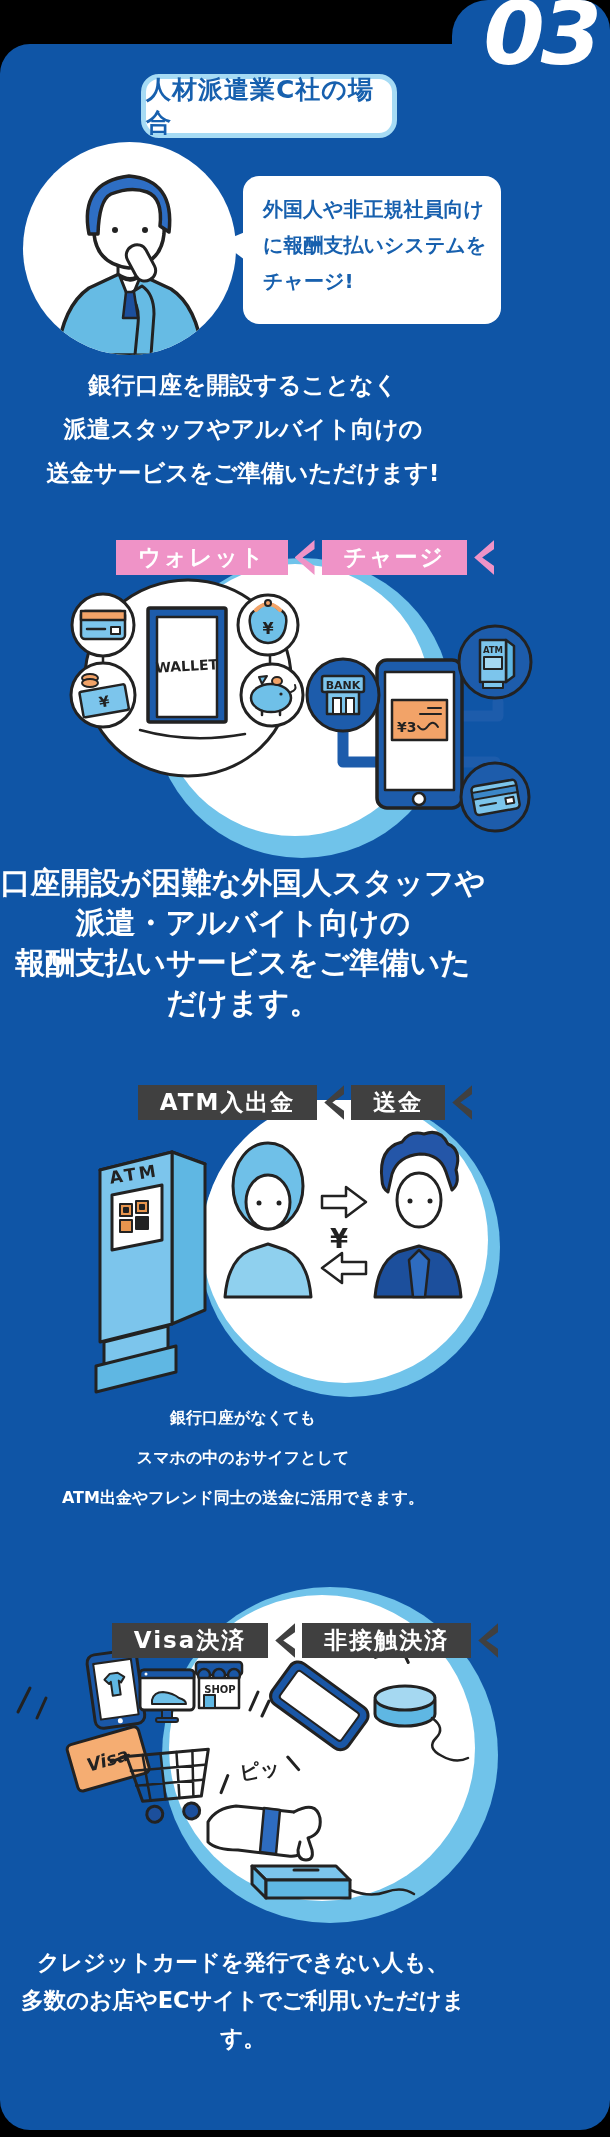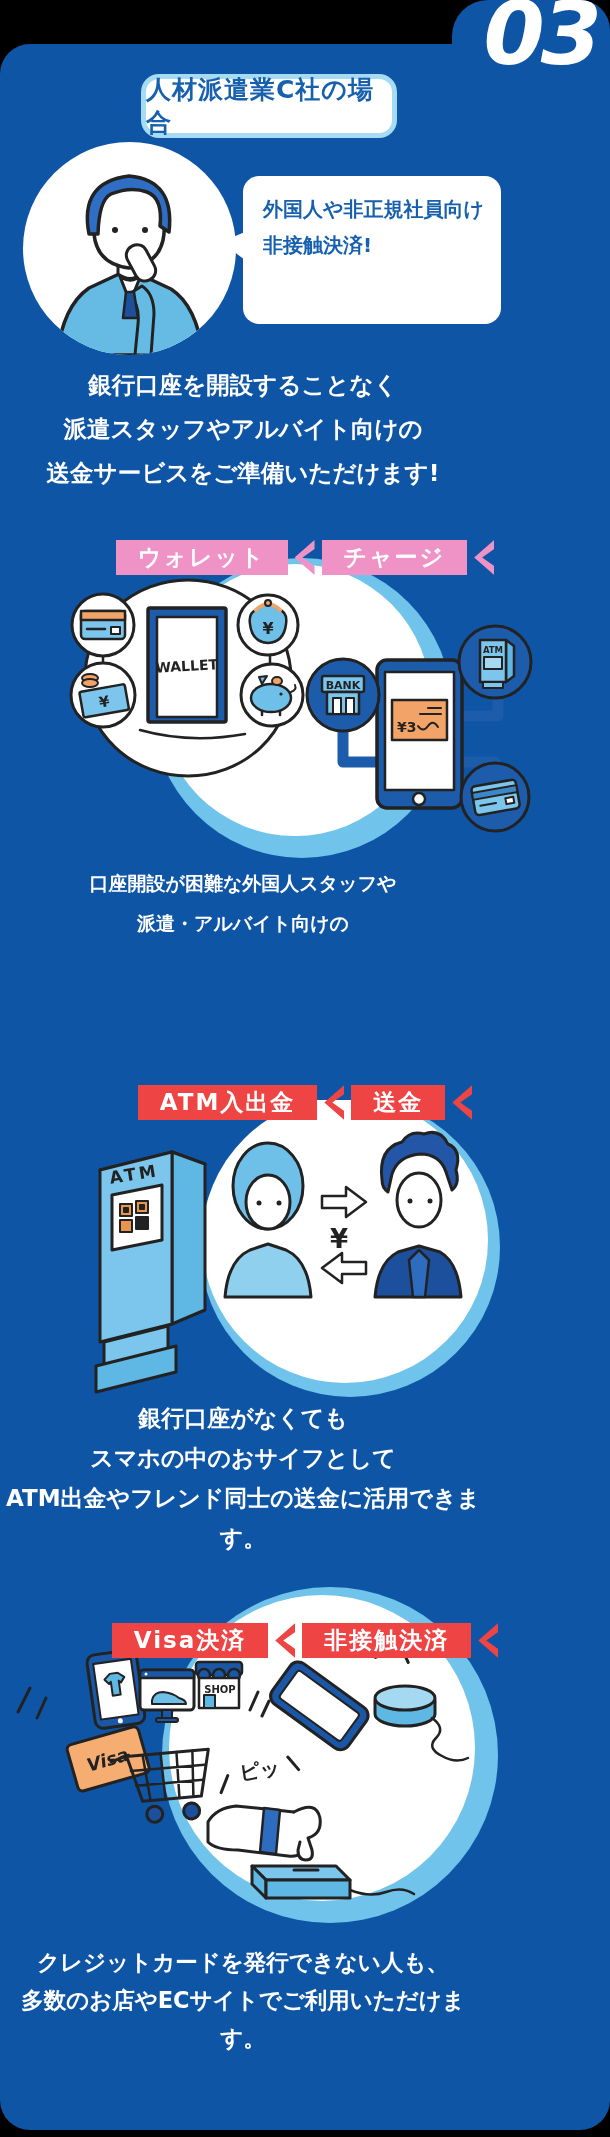--- a/index.html
+++ b/index.html
@@ -18,33 +18,33 @@
   .avatar{position:absolute;left:23px;top:142px;width:213px;height:213px;background:#fff;
         border-radius:50%;overflow:hidden;}
   .bubble{position:absolute;left:243px;top:176px;width:258px;height:148px;background:#fff;
         border-radius:16px;color:#1760ae;font-weight:800;font-size:20px;line-height:36px;
         padding:15px 0 18px 20px;box-sizing:border-box;}
   .bubble::before{content:"";position:absolute;left:-22px;top:56px;width:0;height:0;
         border-top:10px solid transparent;border-bottom:18px solid transparent;
         border-right:24px solid #fff;}
   .block{position:absolute;left:0;width:486px;text-align:center;color:#fff;font-weight:800;}
   #intro{top:363px;font-size:23.5px;line-height:44px;}
-  #desc1{top:863px;font-size:19px;line-height:40px;}
-  #desc2{top:1398px;font-size:23px;line-height:40px;}
+  #desc1{top:863px;font-size:30px;line-height:40px;}
+  #desc2{top:1398px;font-size:16px;line-height:40px;}
   #desc3{top:1943px;font-size:22.5px;line-height:38px;}
   .tagrow{position:absolute;left:0;width:610px;display:flex;justify-content:center;
         align-items:center;gap:7px;z-index:3;margin-top:19px;}
   #tags1{top:521px;}
   #tags2{top:1066px;}
   #tags3{top:1604px;}
   .tag{height:35px;display:flex;align-items:center;padding:0 22px;color:#fff;font-size:23px;
         font-weight:800;letter-spacing:2px;}
   .chev{width:20px;height:35px;clip-path:polygon(100% 0,0 50%,100% 100%,100% 74%,40% 50%,100% 26%);}
   .pink{background:#ef93c7;}
-  .purple{background:#ef4444;}
+  .purple{background:#404040;}
   .art{position:absolute;left:0;width:610px;z-index:1;}
   #art1{top:550px;height:315px;}
   #art2{top:1100px;height:300px;}
   #art3{top:1570px;height:370px;}
   svg{display:block;}
   svg text{font-family:"DejaVu Sans","Liberation Sans",sans-serif;}
 </style>
 </head>
 <body>
 
@@ -71,21 +71,22 @@
         <g transform="rotate(-28 118 122)">
           <rect x="108" y="102" width="21" height="38" rx="10" fill="#fff" stroke-width="3"></rect>
         </g>
         <polygon points="103,150 111,150 115,176 100,176" fill="#1c4f9c" stroke-width="2.5"></polygon>
       </g>
     </svg>
   </div>
 
   <div class="bubble">
     <div>外国人や非正規社員向け</div>
-    <div>非接触決済!</div>
+    <div>に報酬支払いシステムを</div>
+    <div>チャージ!</div>
   </div>
 
   <div class="block" id="intro">
     <div>銀行口座を開設することなく</div>
     <div>派遣スタッフやアルバイト向けの</div>
     <div>送金サービスをご準備いただけます!</div>
   </div>
 
   <div class="tagrow" id="tags1">
     <div class="tag pink">ウォレット</div>
@@ -172,20 +173,21 @@
           <path d="M479,253 h16" stroke-width="2"></path>
           <rect x="505" y="250" width="8" height="6" fill="#fff" stroke-width="2"></rect>
         </g>
       </g>
     </g>
   </svg>
 
   <div class="block" id="desc1">
     <div>口座開設が困難な外国人スタッフや</div>
     <div>派遣・アルバイト向けの</div>
+    <div>報酬支払いサービスをご準備いただけます。</div>
   </div>
 
   <div class="tagrow" id="tags2">
     <div class="tag purple">ATM入出金</div>
     <div class="chev purple"></div>
     <div class="tag purple">送金</div>
     <div class="chev purple"></div>
   </div>
 
   <svg class="art" id="art2" viewBox="0 0 610 300">

